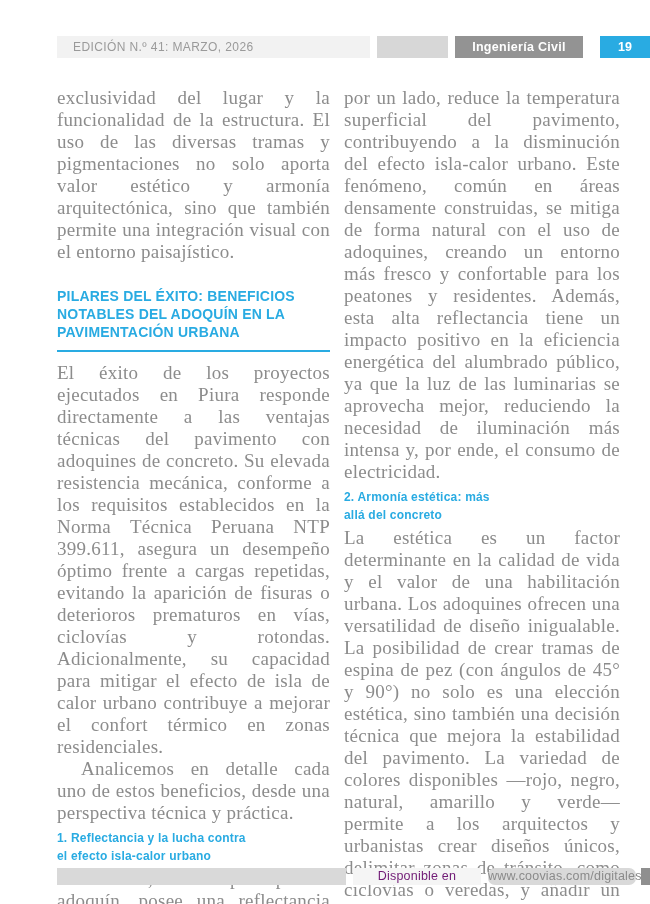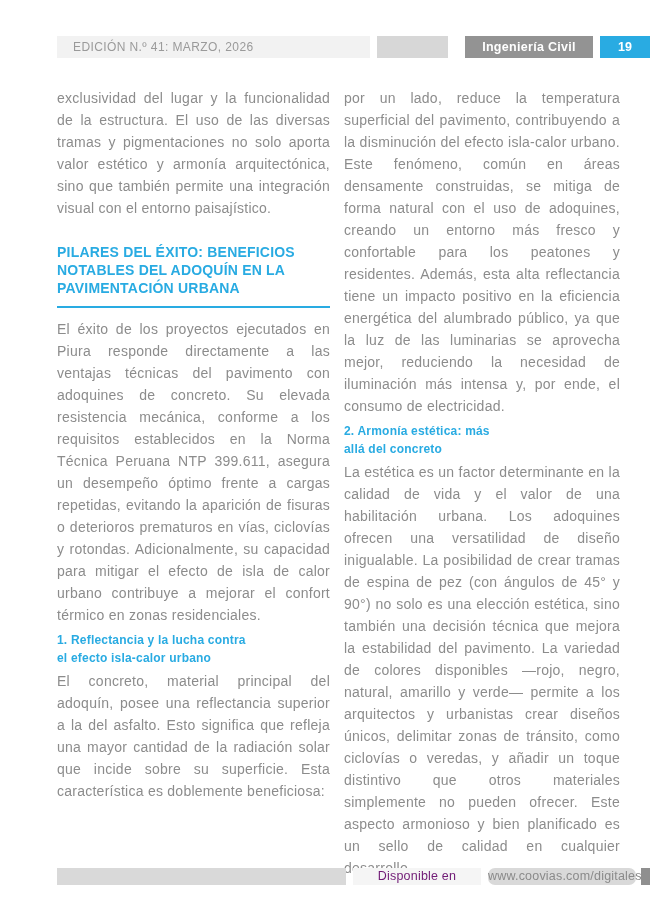--- a/index.html
+++ b/index.html
@@ -27,39 +27,39 @@
     background:var(--light-gray);
     color:#9a9a9a;font-size:12px;letter-spacing:.4px;
     line-height:22px;padding-left:16px;
     white-space:nowrap;overflow:hidden;
   }
   .h-spacer{position:absolute;left:320px;top:0;width:71px;height:22px;background:#d7d7d7;}
   .h-section{
     position:absolute;left:398px;top:0;width:128px;height:22px;
     background:var(--section-gray);
     color:#ffffff;font-size:12.5px;font-weight:bold;letter-spacing:.3px;
-    line-height:22px;text-align:center;margin-left:10px;
+    line-height:22px;text-align:center;
   }
   .h-pagenum{
     position:absolute;left:543px;top:0;width:50px;height:22px;
     background:var(--accent);
     color:#ffffff;font-size:12.5px;font-weight:bold;
     line-height:22px;text-align:center;
   }
   
   .columns{
     position:absolute;left:57px;top:87px;width:563px;
     display:flex;gap:14px;
     color:var(--body-text);
   }
   .col{width:273px;}
   .col.right{width:276px;}
   .col p{
-    font-size:14px;line-height:22px;letter-spacing:.25px;
-    text-align:justify;text-justify:inter-word;
+    font-size:19px;line-height:22px;letter-spacing:.25px;
+    text-align:justify;text-justify:inter-word;font-family:Liberation Serif, serif;
   }
   .col p.indent{text-indent:24px;}
   .main-heading{
     color:var(--accent);
     font-size:14px;font-weight:bold;line-height:18px;letter-spacing:.2px;
     white-space:pre-line;
     margin:24px 0 10px;
     padding-bottom:9px;
     border-bottom:2px solid var(--accent);
   }
@@ -100,20 +100,21 @@
     <div class="h-pagenum">19</div>
   </div>
 
   <div class="columns">
     <div class="col left">
       <p>exclusividad del lugar y la funcionalidad de la estructura. El uso de las diversas tramas y pigmentaciones no solo aporta valor estético y armonía arquitectónica, sino que también permite una integración visual con el entorno paisajístico.</p>
       <h1 class="main-heading">PILARES DEL ÉXITO: BENEFICIOS
 NOTABLES DEL ADOQUÍN EN LA
 PAVIMENTACIÓN URBANA</h1>
       <p>El éxito de los proyectos ejecutados en Piura responde directamente a las ventajas técnicas del pavimento con adoquines de concreto. Su elevada resistencia mecánica, conforme a los requisitos establecidos en la Norma Técnica Peruana NTP 399.611, asegura un desempeño óptimo frente a cargas repetidas, evitando la aparición de fisuras o deterioros prematuros en vías, ciclovías y rotondas. Adicionalmente, su capacidad para mitigar el efecto de isla de calor urbano contribuye a mejorar el confort térmico en zonas residenciales.</p>
+      <p class="indent">Analicemos en detalle cada uno de estos beneficios, desde una perspectiva técnica y práctica.</p>
       <h2 class="sub-heading">1. Reflectancia y la lucha contra
 el efecto isla-calor urbano</h2>
       <p>El concreto, material principal del adoquín, posee una reflectancia superior a la del asfalto. Esto significa que refleja una mayor cantidad de la radiación solar que incide sobre su superficie. Esta característica es doblemente beneficiosa:</p>
     </div>
     <div class="col right">
       <p class="right-p1">por un lado, reduce la temperatura superficial del pavimento, contribuyendo a la disminución del efecto isla-calor urbano. Este fenómeno, común en áreas densamente construidas, se mitiga de forma natural con el uso de adoquines, creando un entorno más fresco y confortable para los peatones y residentes. Además, esta alta reflectancia tiene un impacto positivo en la eficiencia energética del alumbrado público, ya que la luz de las luminarias se aprovecha mejor, reduciendo la necesidad de iluminación más intensa y, por ende, el consumo de electricidad.</p>
       <h2 class="sub-heading">2. Armonía estética: más
 allá del concreto</h2>
       <p>La estética es un factor determinante en la calidad de vida y el valor de una habilitación urbana. Los adoquines ofrecen una versatilidad de diseño inigualable. La posibilidad de crear tramas de espina de pez (con ángulos de 45° y 90°) no solo es una elección estética, sino también una decisión técnica que mejora la estabilidad del pavimento. La variedad de colores disponibles —rojo, negro, natural, amarillo y verde— permite a los arquitectos y urbanistas crear diseños únicos, delimitar zonas de tránsito, como ciclovías o veredas, y añadir un toque distintivo que otros materiales simplemente no pueden ofrecer. Este aspecto armonioso y bien planificado es un sello de calidad en cualquier desarrollo.</p>
     </div>

